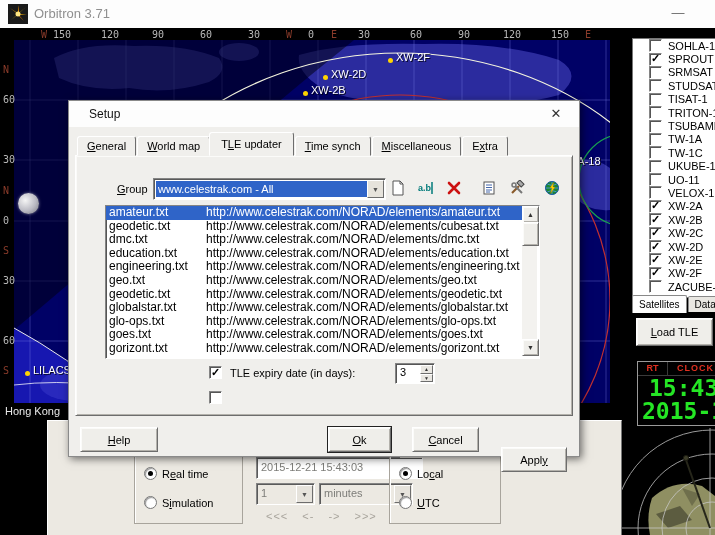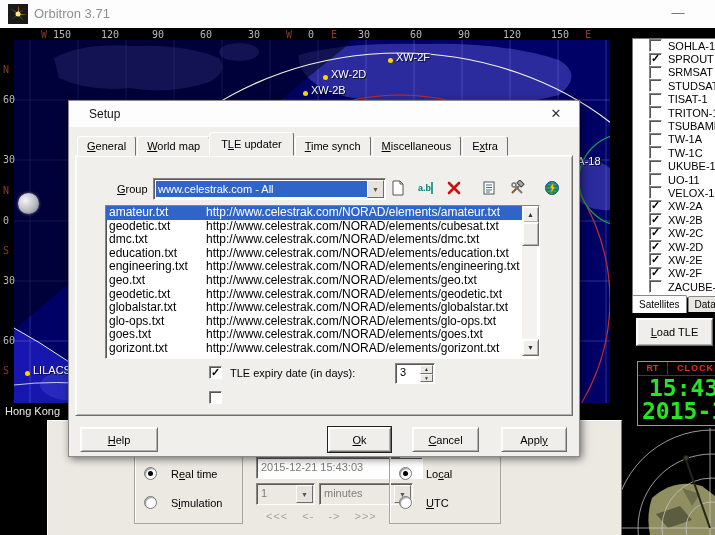--- a/index.html
+++ b/index.html
@@ -60,21 +60,21 @@
     font-family:"DejaVu Sans Mono",monospace;white-space:nowrap;}
   
   #bottom-panel{position:absolute;left:47px;top:420px;width:573px;height:115px;background:#ece9e2;
     border:1px solid;border-color:#fff #777 #777 #fff;}
   .groupbox{position:absolute;border:1px solid #a8a49c;box-shadow:inset 1px 1px 0 #fff;}
   .groupbox .gb-label{position:absolute;left:10px;top:-7px;background:#ece9e2;padding:0 3px;font-size:11px;}
   .radio-row{position:absolute;display:flex;align-items:center;}
   .radio{width:11px;height:11px;border-radius:50%;background:#fff;border:1px solid #777;
     box-shadow:inset 1px 1px 1px #999;display:inline-block;position:relative;flex:0 0 11px;}
   .radio.on::after{content:"";position:absolute;left:3px;top:3px;width:5px;height:5px;border-radius:50%;background:#000;}
-  .radio-row .lbl{margin-left:14px;}
+  .radio-row .lbl{margin-left:5px;}
   .radio-row u, .gb-label u{text-decoration:underline;}
   .disabled-text{color:#7d7d79;}
   .dd-btn{position:absolute;right:1px;top:1px;bottom:1px;width:15px;background:#e6e3dc;
     border:1px solid;border-color:#fff #6d6d6d #6d6d6d #fff;display:flex;align-items:center;justify-content:center;
     font-size:7px;color:#555;}
   #nav-arrows span{margin-right:14px;color:#a8a49c;font-size:11px;letter-spacing:1px;}
   
   #dialog{position:absolute;left:68px;top:100px;width:510px;height:355px;background:#f0efec;
     border:1px solid #8a8a8a;box-shadow:2px 2px 8px rgba(0,0,0,.55);z-index:10;}
   #dlg-titlebar{position:absolute;left:0;top:0;width:100%;height:26px;background:#fdfdfd;}
@@ -539,21 +539,21 @@
     </div>
     <div id="auto-row">
       <span class="cb">
           <span class="mark">✓</span>
         </span>
     </div>
     <div id="dlg-buttons">
       <button class="btn raised" style="left:11px;width:78px;"><u>H</u>elp</button>
       <button class="btn raised btn-default" style="left:259px;width:63px;"><u>O</u>k</button>
       <button class="btn raised" style="left:343px;width:67px;"><u>C</u>ancel</button>
-      <button class="btn raised" style="left:432px;width:66px;">Appl<u>y</u></button>
+      <button class="btn raised" style="left:432px;width:66px;margin-top:20px;">Appl<u>y</u></button>
     </div>
   </div>
 
   <div id="titlebar">
     <svg id="app-icon" viewBox="0 0 20 20">
       <rect width="20" height="20" fill="#1a1a1a"></rect>
       <g>
         <polygon points="10,10 2,4 8,8" fill="#ffb400"></polygon>
         <polygon points="10,10 18,3 12,8" fill="#ffd400"></polygon>
         <polygon points="10,10 16,17 11,12" fill="#ff8c00"></polygon>

